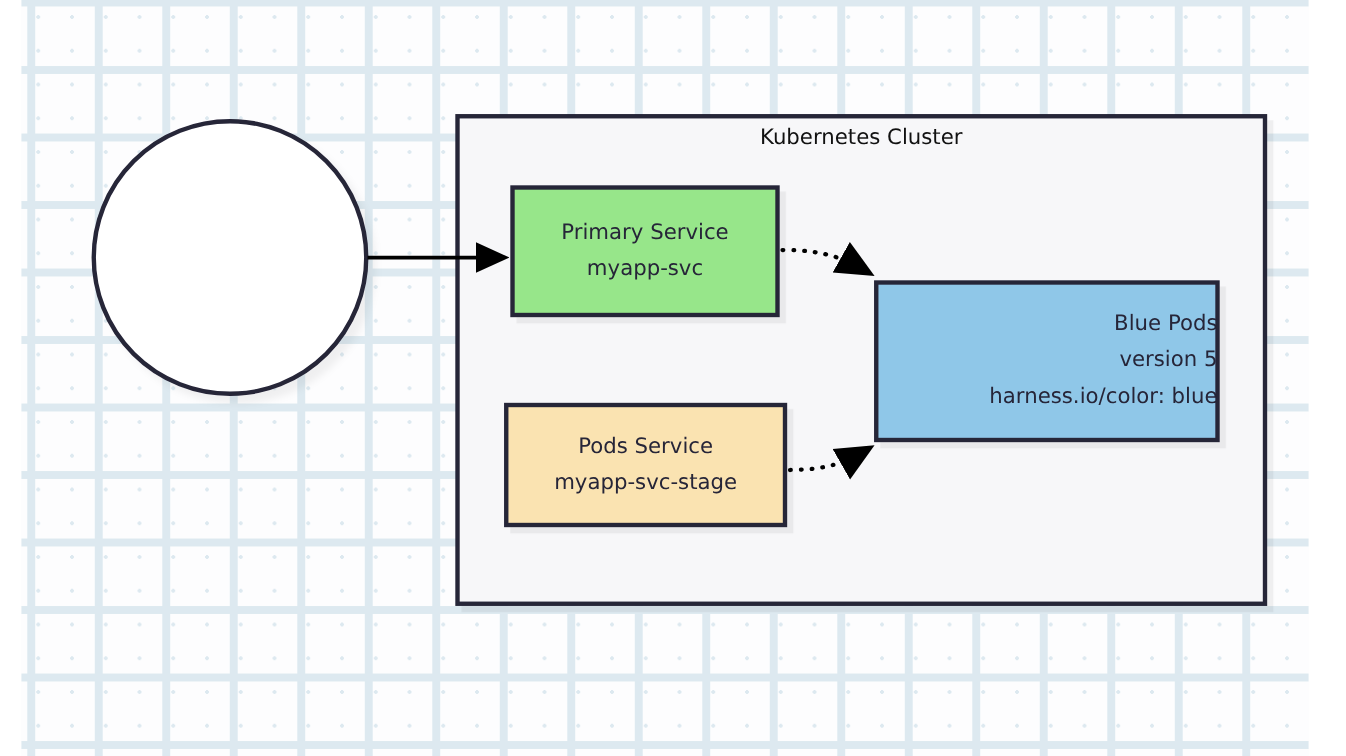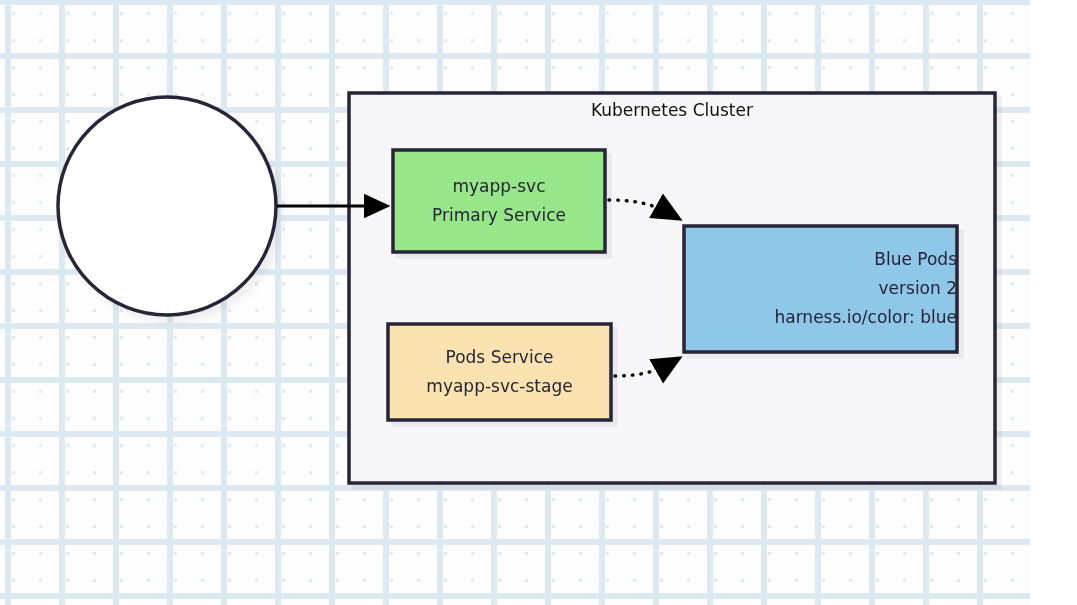--- a/index.html
+++ b/index.html
@@ -18,20 +18,21 @@
     overflow: hidden;
     background-color: #fdfdfe;
     background-image:
       
       linear-gradient(to right, #dbe9f1 0, #dbe9f1 100%),
       
       radial-gradient(circle at 1.6px 1.6px, #dde9f0 1.5px, transparent 1.7px);
     background-repeat: no-repeat, repeat;
     background-size: 0 0, 27px 27px;
     background-position: 0 0, 12px 12px;
+    margin-left: 17px;
   }
   
   .grid-plus {
     position: absolute;
     inset: 0;
     pointer-events: none;
     background-image:
       linear-gradient(to right, transparent 0, transparent 44%, #dde9f0 44%, #dde9f0 56%, transparent 56%, transparent 100%),
       linear-gradient(to bottom, transparent 0, transparent 44%, #dde9f0 44%, #dde9f0 56%, transparent 56%, transparent 100%);
     background-size: 54px 9px, 9px 54px;
@@ -106,27 +107,27 @@
   </svg>
 
   <div class="cluster-title" style="left:349px; top:100px; width:646px;">
     <span>Kubernetes Cluster</span>
   </div>
 
   <div class="node-text" style="left:57px; top:171px; width:220px;">
   </div>
 
   <div class="node-text" style="left:393px; top:172px; width:212px;">
+    <div>Primary Service</div>
     <div>myapp-svc</div>
-    <div>Primary Service</div>
   </div>
 
   <div class="node-text" style="left:388px; top:343px; width:223px;">
     <div>Pods Service</div>
     <div>myapp-svc-stage</div>
   </div>
 
   <div class="node-text" style="left:684px; top:245px; width:273px;text-align:right;">
     <div>Blue Pods</div>
-    <div>version 2</div>
+    <div>version 5</div>
     <div>harness.io/color: blue</div>
   </div>
 </div>
 
 </body></html>

